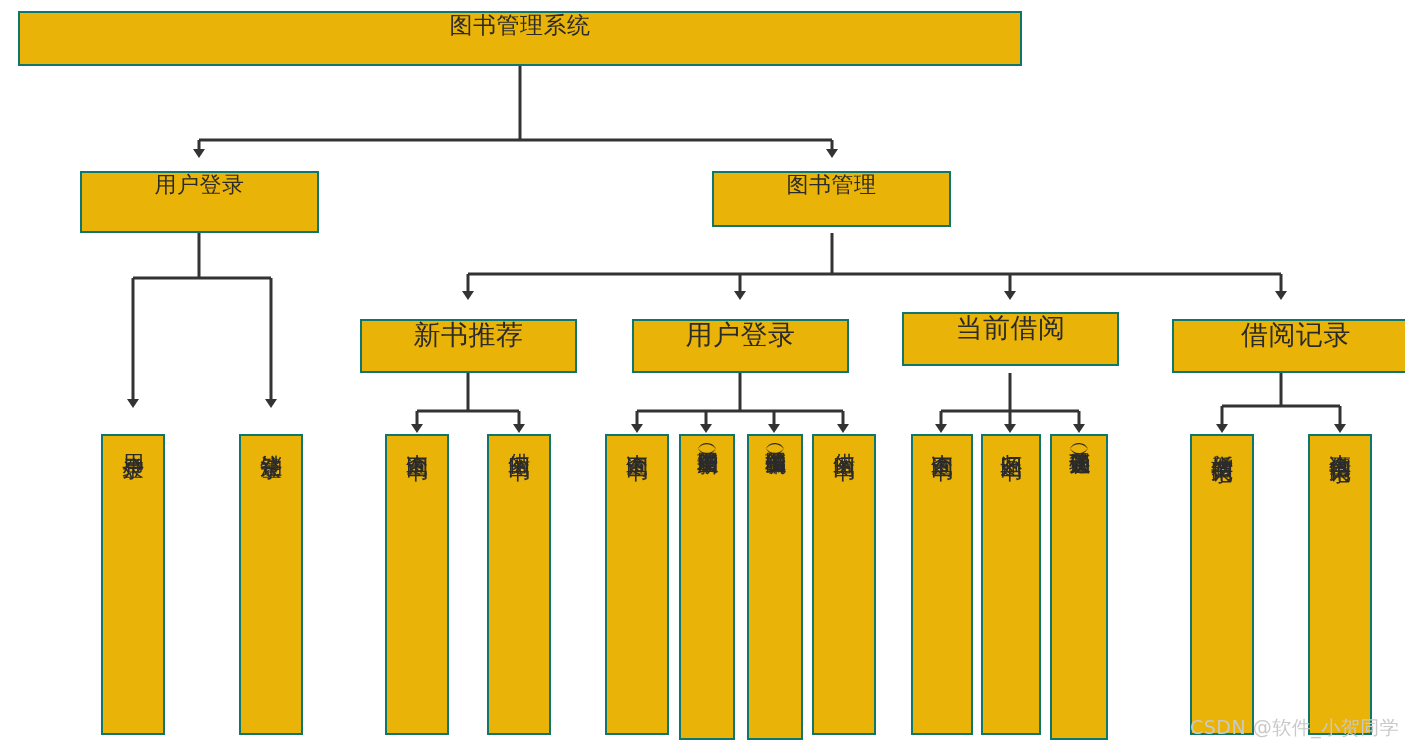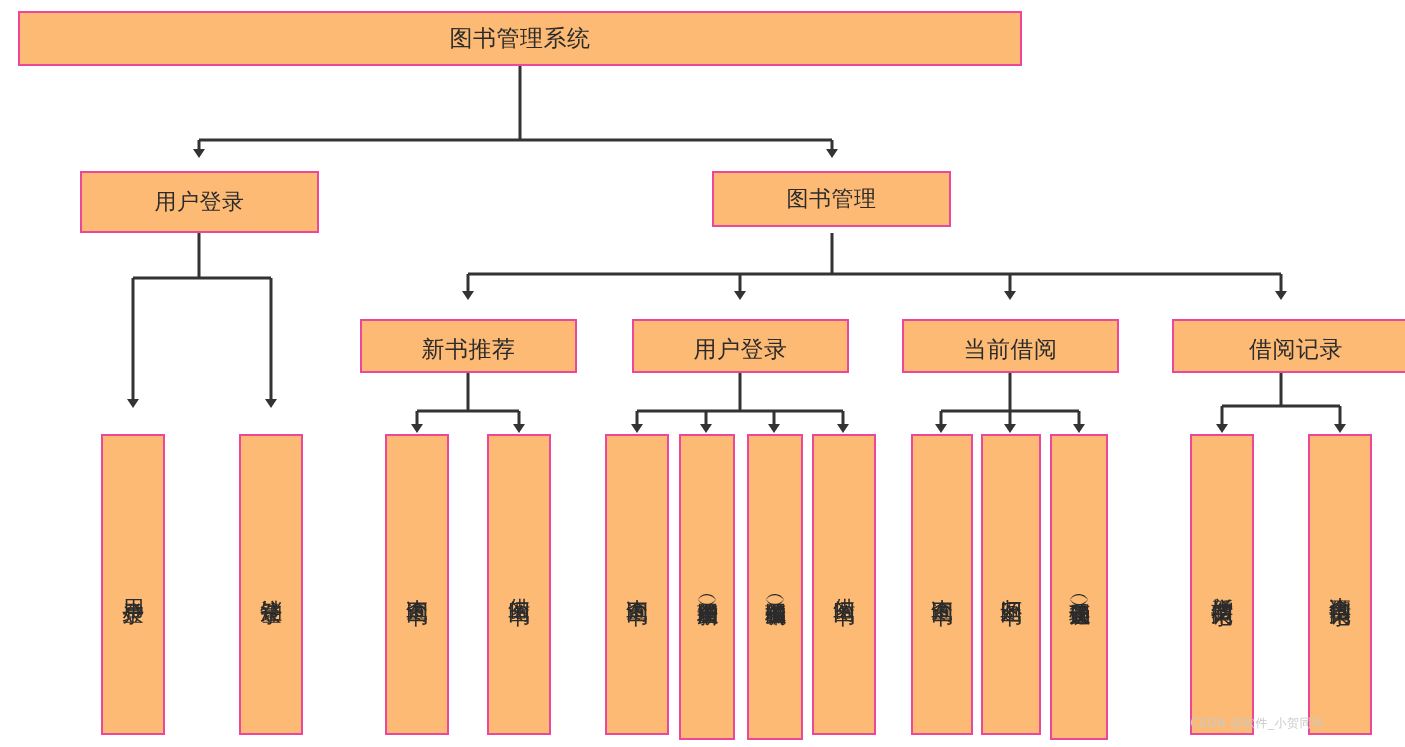--- a/index.html
+++ b/index.html
@@ -23,24 +23,24 @@
     position: absolute;
     left: 0;
     top: 0;
     width: 1405px;
     height: 747px;
     pointer-events: none;
   }
   .node {
     position: absolute;
     box-sizing: border-box;
-    background: #fdba74;
-    border: 2px solid #ec4899;
+    background: #eab308;
+    border: 2px solid #0f766e;
     display: flex;
-    align-items: center;
+    align-items: flex-start;
     justify-content: center;
     overflow: hidden;
   }
   .node .label {
     color: #2b2b2b;
     font-size: 21px;
     line-height: 1.06;
     text-align: center;
     letter-spacing: 0.5px;
     white-space: nowrap;
@@ -48,26 +48,26 @@
   
   .node.vertical .label {
     writing-mode: vertical-rl;
     text-orientation: upright;
     line-height: 1.12;
     letter-spacing: 2px;
     font-size: 22px;
   }
   .node.root .label  { font-size: 23px; }
   .node.level1 .label { font-size: 22px; }
-  .node.level2 .label { font-size: 23px; margin-top: 7px; }
+  .node.level2 .label { font-size: 27px; }
   .node.vertical.tight .label { font-size: 21px; letter-spacing: 0px; }
   .watermark {
     position: absolute;
     color: #c9c9c9;
-    font-size: 12px;
+    font-size: 19px;
     letter-spacing: 0.5px;
     white-space: nowrap;
     user-select: none;
   }
 </style>
 </head>
 <body>
 
 <div id="canvas">
 
@@ -134,21 +134,21 @@
   </div>
 
   <div class="node level2" style="left:360px; top:319px; width:217px; height:54px;">
     <span class="label">新书推荐</span>
   </div>
 
   <div class="node level2" style="left:632px; top:319px; width:217px; height:54px;">
     <span class="label">用户登录</span>
   </div>
 
-  <div class="node level2" style="left:902px; top:319px; width:217px; height:54px;">
+  <div class="node level2" style="left:902px; top:312px; width:217px; height:54px;">
     <span class="label">当前借阅</span>
   </div>
 
   <div class="node level2" style="left:1172px; top:319px; width:248px; height:54px;">
     <span class="label">借阅记录</span>
   </div>
 
   <div class="node vertical" style="left:101px; top:434px; width:64px; height:301px;">
     <span class="label">用户登录</span>
   </div>

